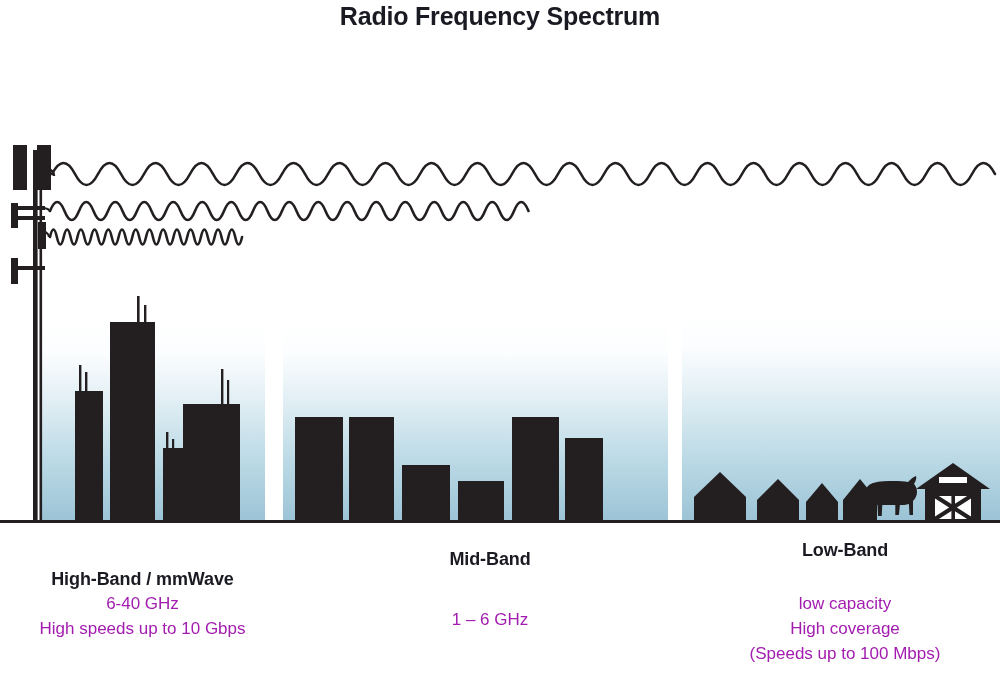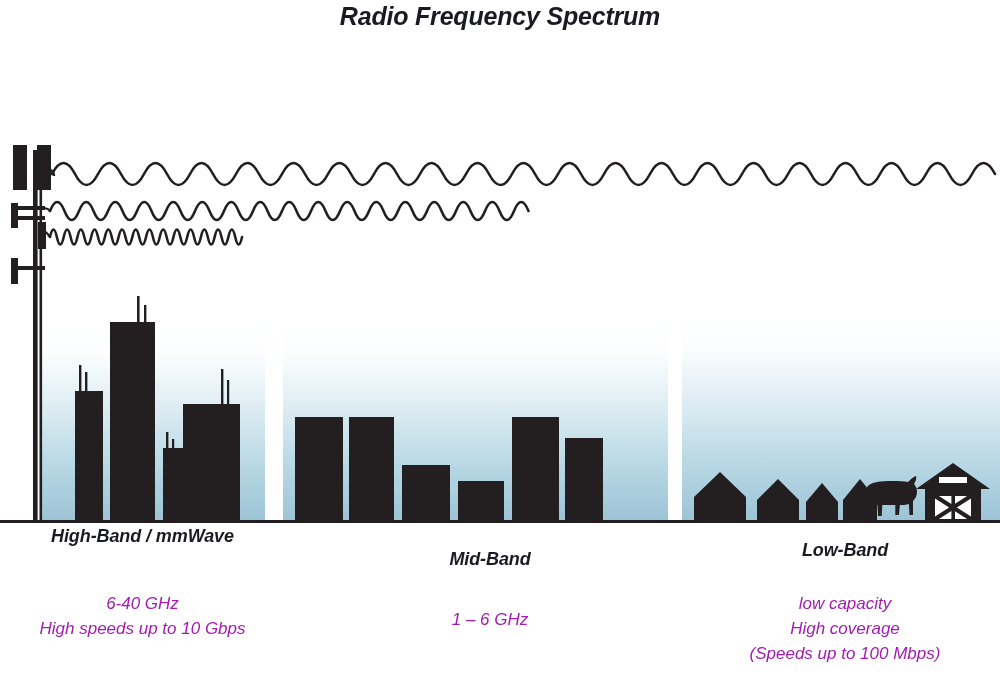--- a/index.html
+++ b/index.html
@@ -4,21 +4,21 @@
 <style>
   html,body{margin:0;padding:0;}
   body{
     width:1000px;height:700px;
     background:#ffffff;
     font-family:"Liberation Sans", sans-serif;
     color:#1b1b1f;
     overflow:hidden;
     position:relative;
   }
-  #stage{position:absolute;left:0;top:0;width:1000px;height:700px;font-style:italic;}
+  #stage{position:absolute;left:0;top:0;width:1000px;height:700px;}
 
   .title{
     position:absolute;left:0;top:2px;width:1000px;
     text-align:center;
     font-size:25px;
     font-weight:bold;
     letter-spacing:-0.2px;
     color:#1a1a22;
   }
 
@@ -34,21 +34,21 @@
   }
   .band-sub{
     position:absolute;
     text-align:center;
     font-size:17px;
     font-weight:normal;
     color:#a21caf;
     line-height:1.47;
   }
 
-  #band-high-label{left:0px;top:526px;width:285px;}
+  #band-high-label{left:0px;top:569px;width:285px;}
   #band-high-sub{left:0px;top:592px;width:285px;}
   #band-mid-label{left:345px;top:549px;width:290px;}
   #band-mid-sub{left:345px;top:608px;width:290px;}
   #band-low-label{left:700px;top:540px;width:290px;}
   #band-low-sub{left:700px;top:592px;width:290px;}
 </style>
 </head>
 <body>
 
 <div id="stage">

